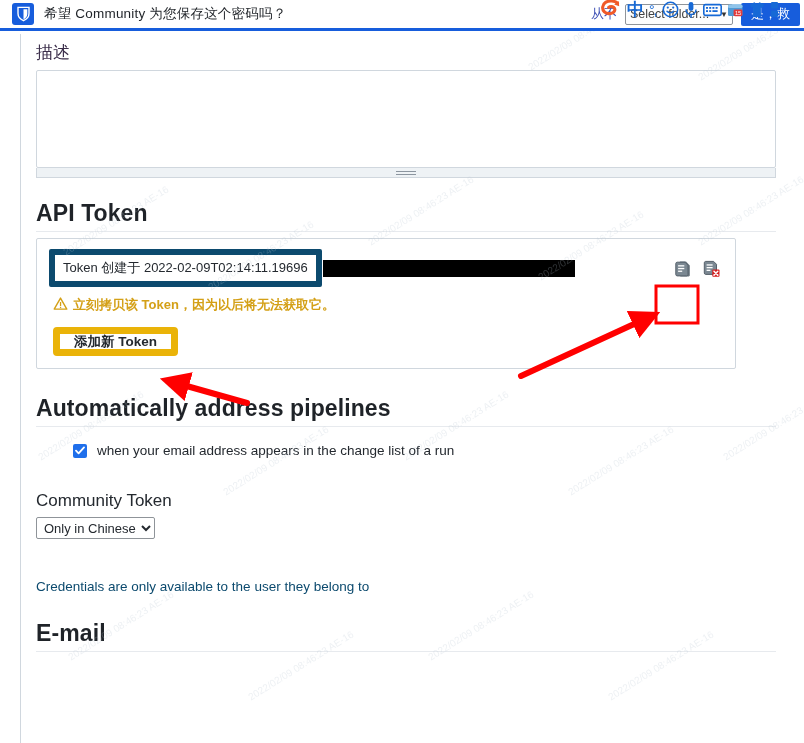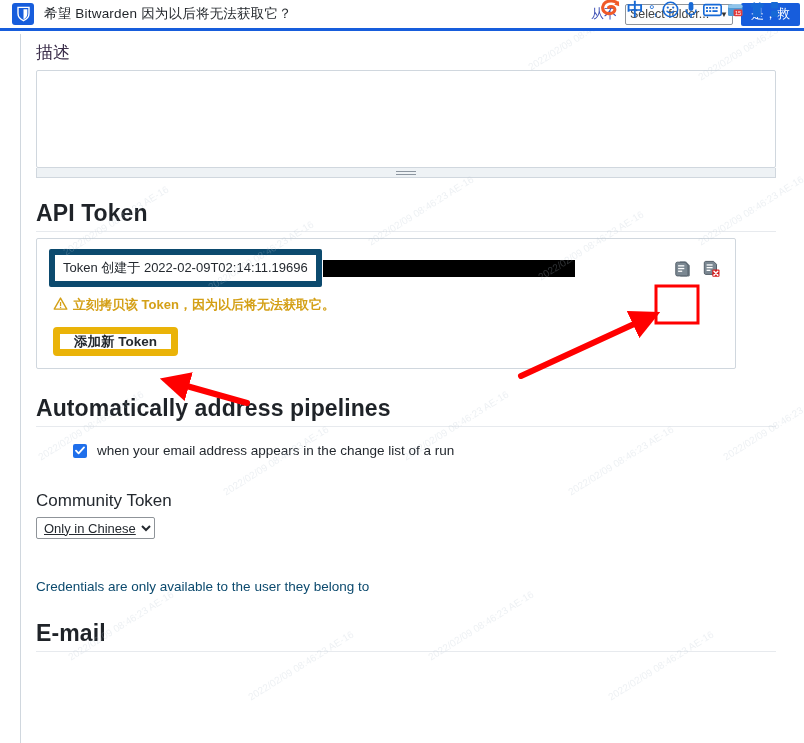--- a/index.html
+++ b/index.html
@@ -278,21 +278,20 @@
 
   select.styled {
     height: 22px;
     font-size: 13px;
     font-family: inherit;
     color: #24292f;
     border: 1px solid #8f9499;
     border-radius: 2px;
     background: #fff;
     padding: 0 2px 0 3px;
-    text-decoration: underline;
   }
 
   .plain-text { font-size: 13.5px; color: #0c4a6e; margin-top: 14px; }
 
   
   #watermark {
     position: absolute;
     left: 0; top: 0;
     width: 804px; height: 743px;
     z-index: 25;
@@ -320,21 +319,21 @@
 </head>
 <body>
 
 <div id="bw-bar">
   <div id="bw-logo">
     <svg width="13" height="16" viewBox="0 0 13 16" aria-hidden="true">
       <path d="M1 1.4h11v6.2c0 3.6-2.6 5.9-5.5 7.1C3.6 13.5 1 11.2 1 7.6V1.4z" fill="none" stroke="#ffffff" stroke-width="1.4"></path>
       <path d="M6.5 3.2v10c2.1-1 3.8-2.7 3.8-5.3V3.2H6.5z" fill="#ffffff"></path>
     </svg>
   </div>
-  <div id="bw-title">希望 Bitwarden 因为以后将无法获取它？</div>
+  <div id="bw-title">希望 Community 为您保存这个密码吗？</div>
 
   <div id="bw-actions">
     <a class="bw-link" href="#">从不</a>
     <div id="bw-folder-select">
       <span>Select folder...</span>
       <span class="caret">▼</span>
     </div>
     <button id="bw-save-btn">是，救</button>
   </div>
 </div>

